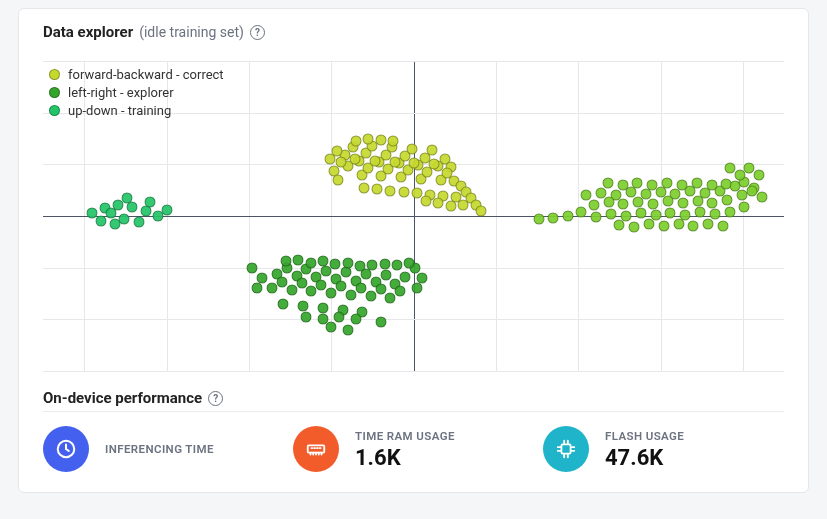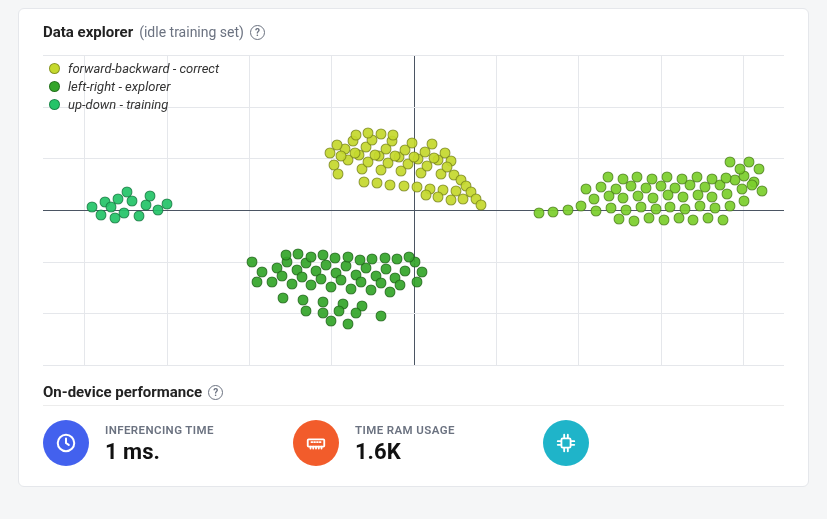--- a/index.html
+++ b/index.html
@@ -34,22 +34,21 @@
   .help-icon {
     width: 15px; height: 15px; border: 1.5px solid #6b7280; border-radius: 50%;
     display: inline-flex; align-items: center; justify-content: center;
     font-size: 10px; color: #6b7280; cursor: pointer;
   }
   
   .chart-wrap {
     position: relative;
     height: 310px;
     width: 100%;
-    margin-top: 14px;
-    font-style: italic;
+    margin-top: 20px;
   }
   .chart-grid {
     position: absolute; inset: 0;
   }
   .grid-line { position: absolute; background: #e5e7eb; }
   .grid-v { top: 0; bottom: 0; width: 1px; }
   .grid-h { left: 0; right: 0; height: 1px; }
   .axis-line { position: absolute; background: #4b5563; }
   .axis-v { top: 0; bottom: 0; width: 1px; }
   .axis-h { left: 0; right: 0; height: 1px; }
@@ -347,21 +346,20 @@
 
     <div class="metric">
       <div class="metric-icon mi-clock">
         <svg width="22" height="22" viewBox="0 0 24 24" fill="none" stroke="white" stroke-width="2.2" stroke-linecap="round">
           <circle cx="12" cy="12" r="9"></circle>
             <path d="M12 7v5l3 2"></path>
         </svg>
       </div>
       <div>
         <div class="metric-label">INFERENCING TIME</div>
-        <div class="metric-value">1 ms.</div>
       </div>
     </div>
 
     <div class="metric">
       <div class="metric-icon mi-ram">
         <svg width="22" height="22" viewBox="0 0 24 24" fill="none" stroke="white" stroke-width="2" stroke-linecap="round">
           <rect x="3" y="8" width="18" height="8" rx="1"></rect>
           <path d="M6 16v2M9 16v2M12 16v2M15 16v2M18 16v2"></path>
           <path d="M7 11h1M10 11h1M13 11h1M16 11h1"></path>
         </svg>
@@ -372,17 +370,21 @@
       </div>
     </div>
 
     <div class="metric">
       <div class="metric-icon mi-chip">
         <svg width="22" height="22" viewBox="0 0 24 24" fill="none" stroke="white" stroke-width="2" stroke-linecap="round">
           <rect x="7" y="7" width="10" height="10" rx="1.5"></rect>
           <path d="M10 3v3M14 3v3M10 18v3M14 18v3M3 10h3M3 14h3M18 10h3M18 14h3"></path>
         </svg>
       </div>
+      <div>
+        <div class="metric-label">FLASH USAGE</div>
+        <div class="metric-value">47.6K</div>
+      </div>
     </div>
 
   </div>
 
 </div>
 
 </body></html>

